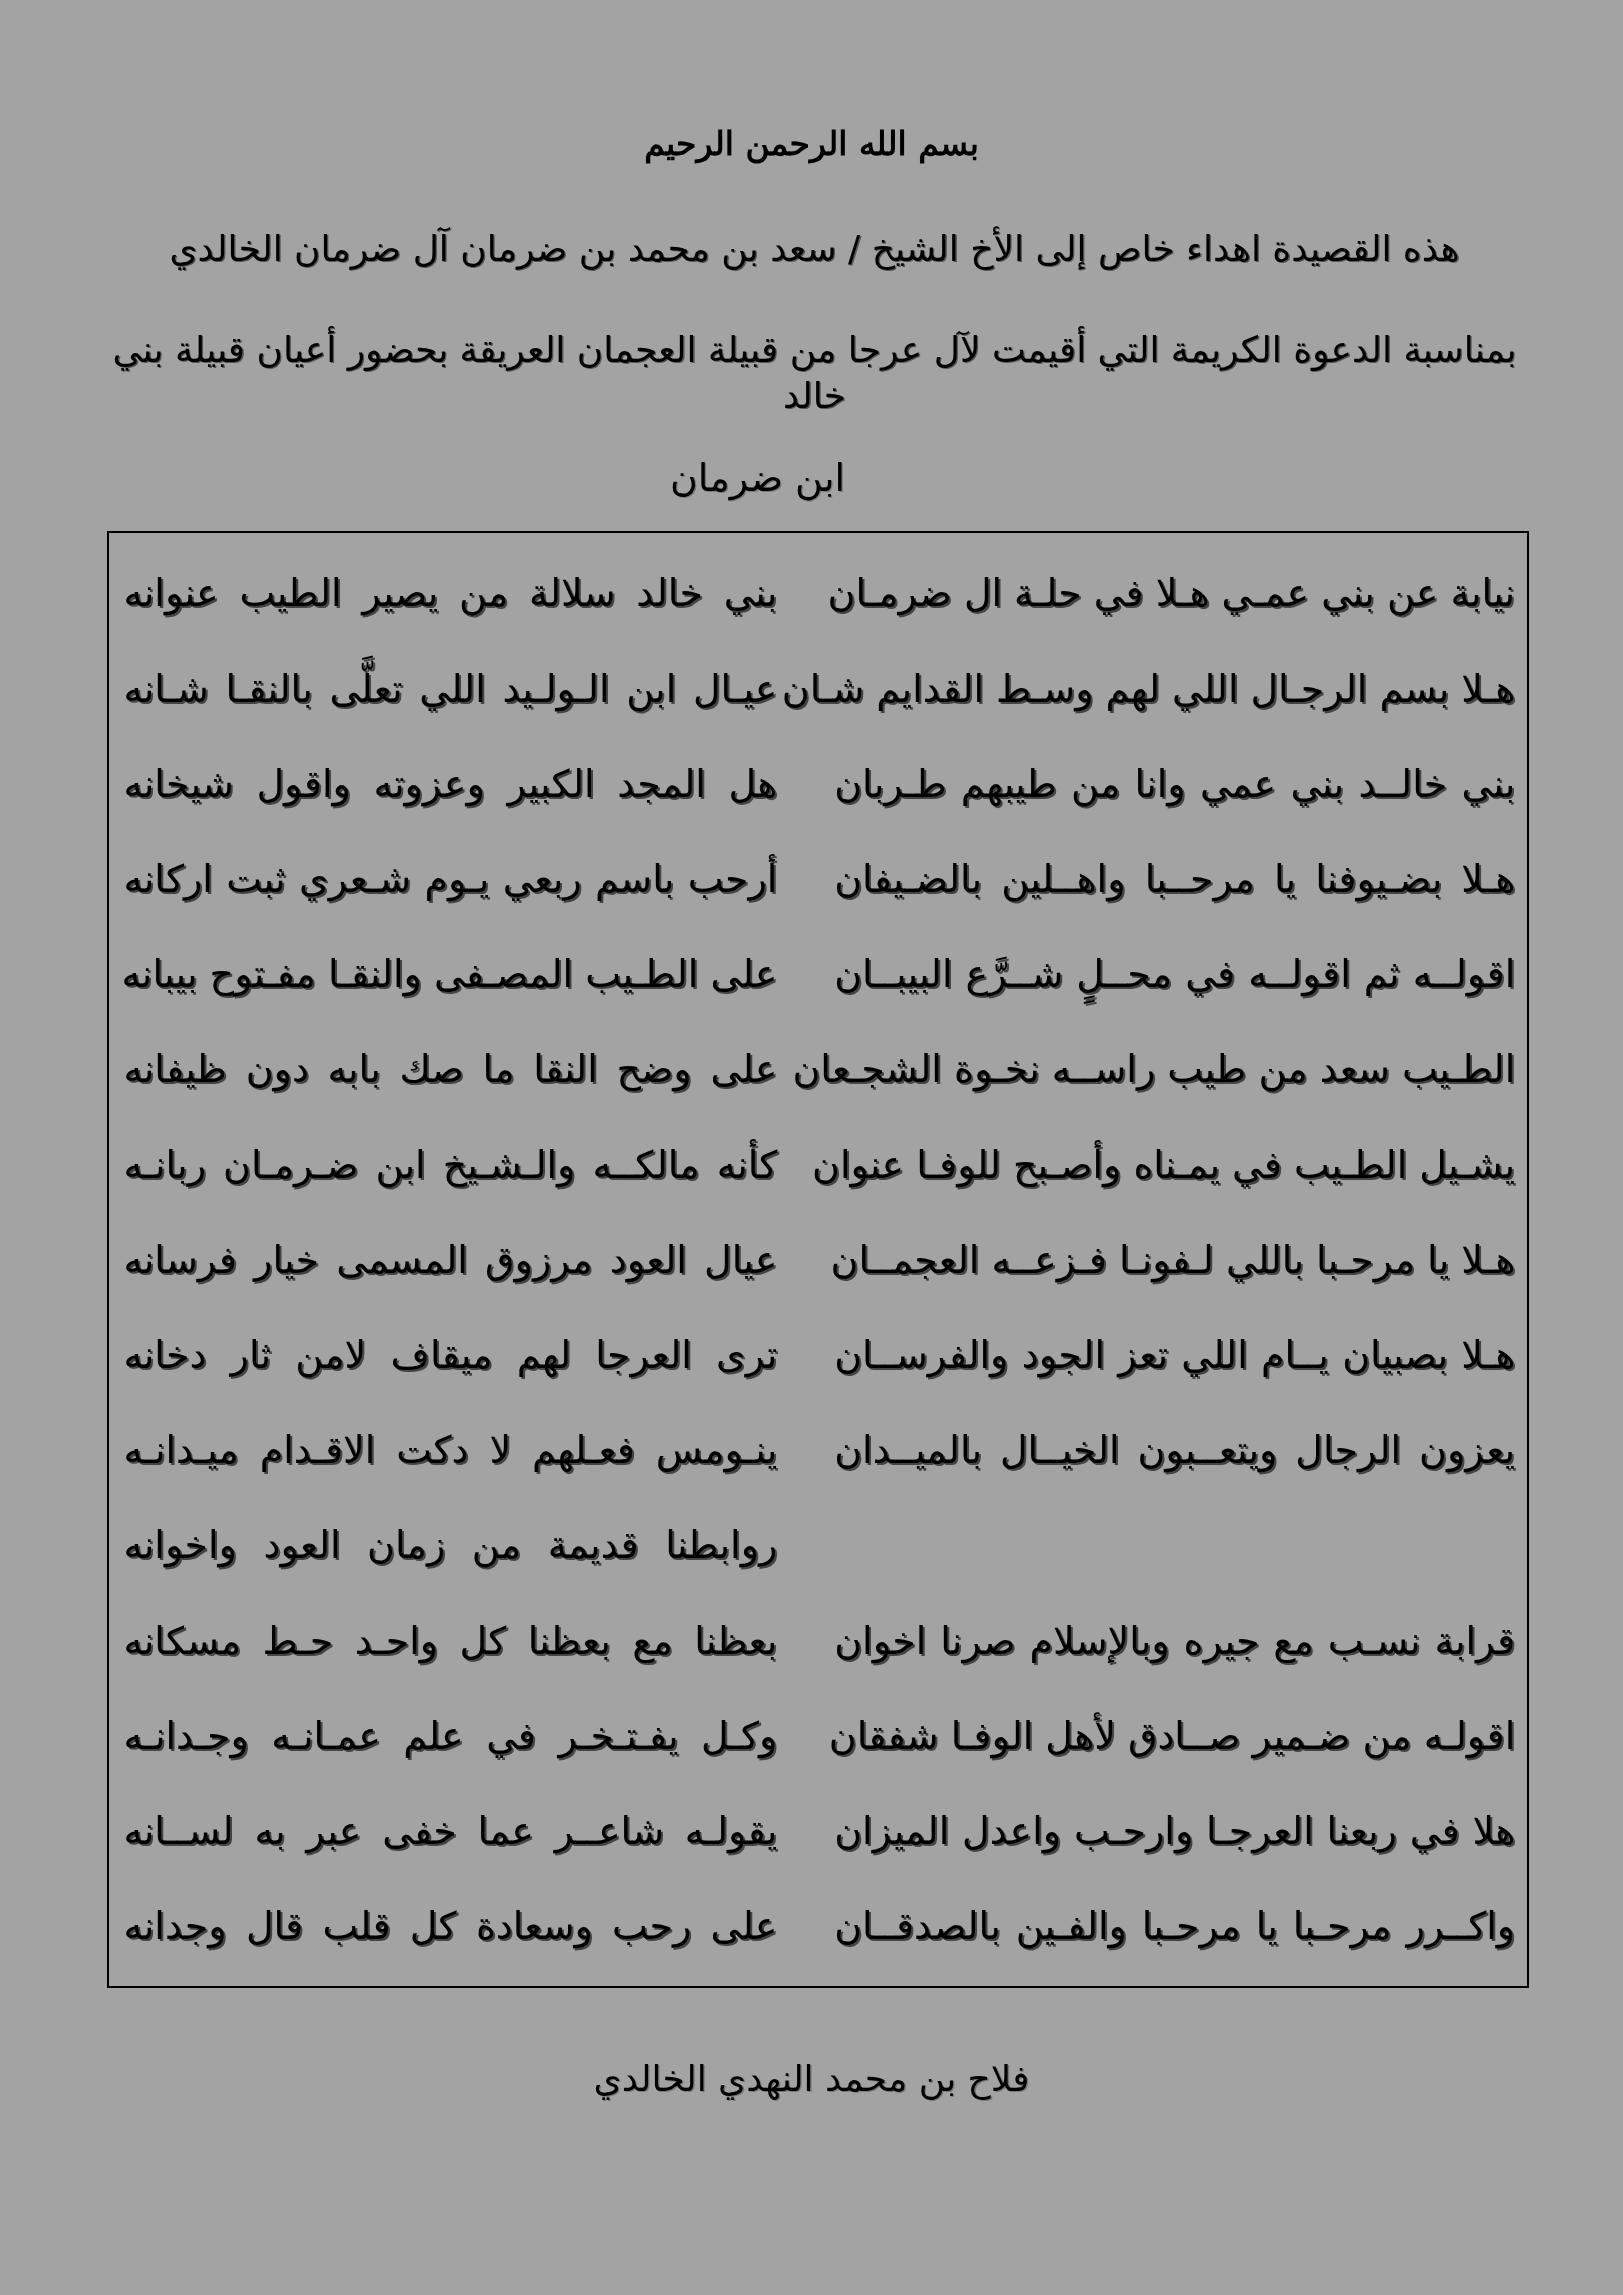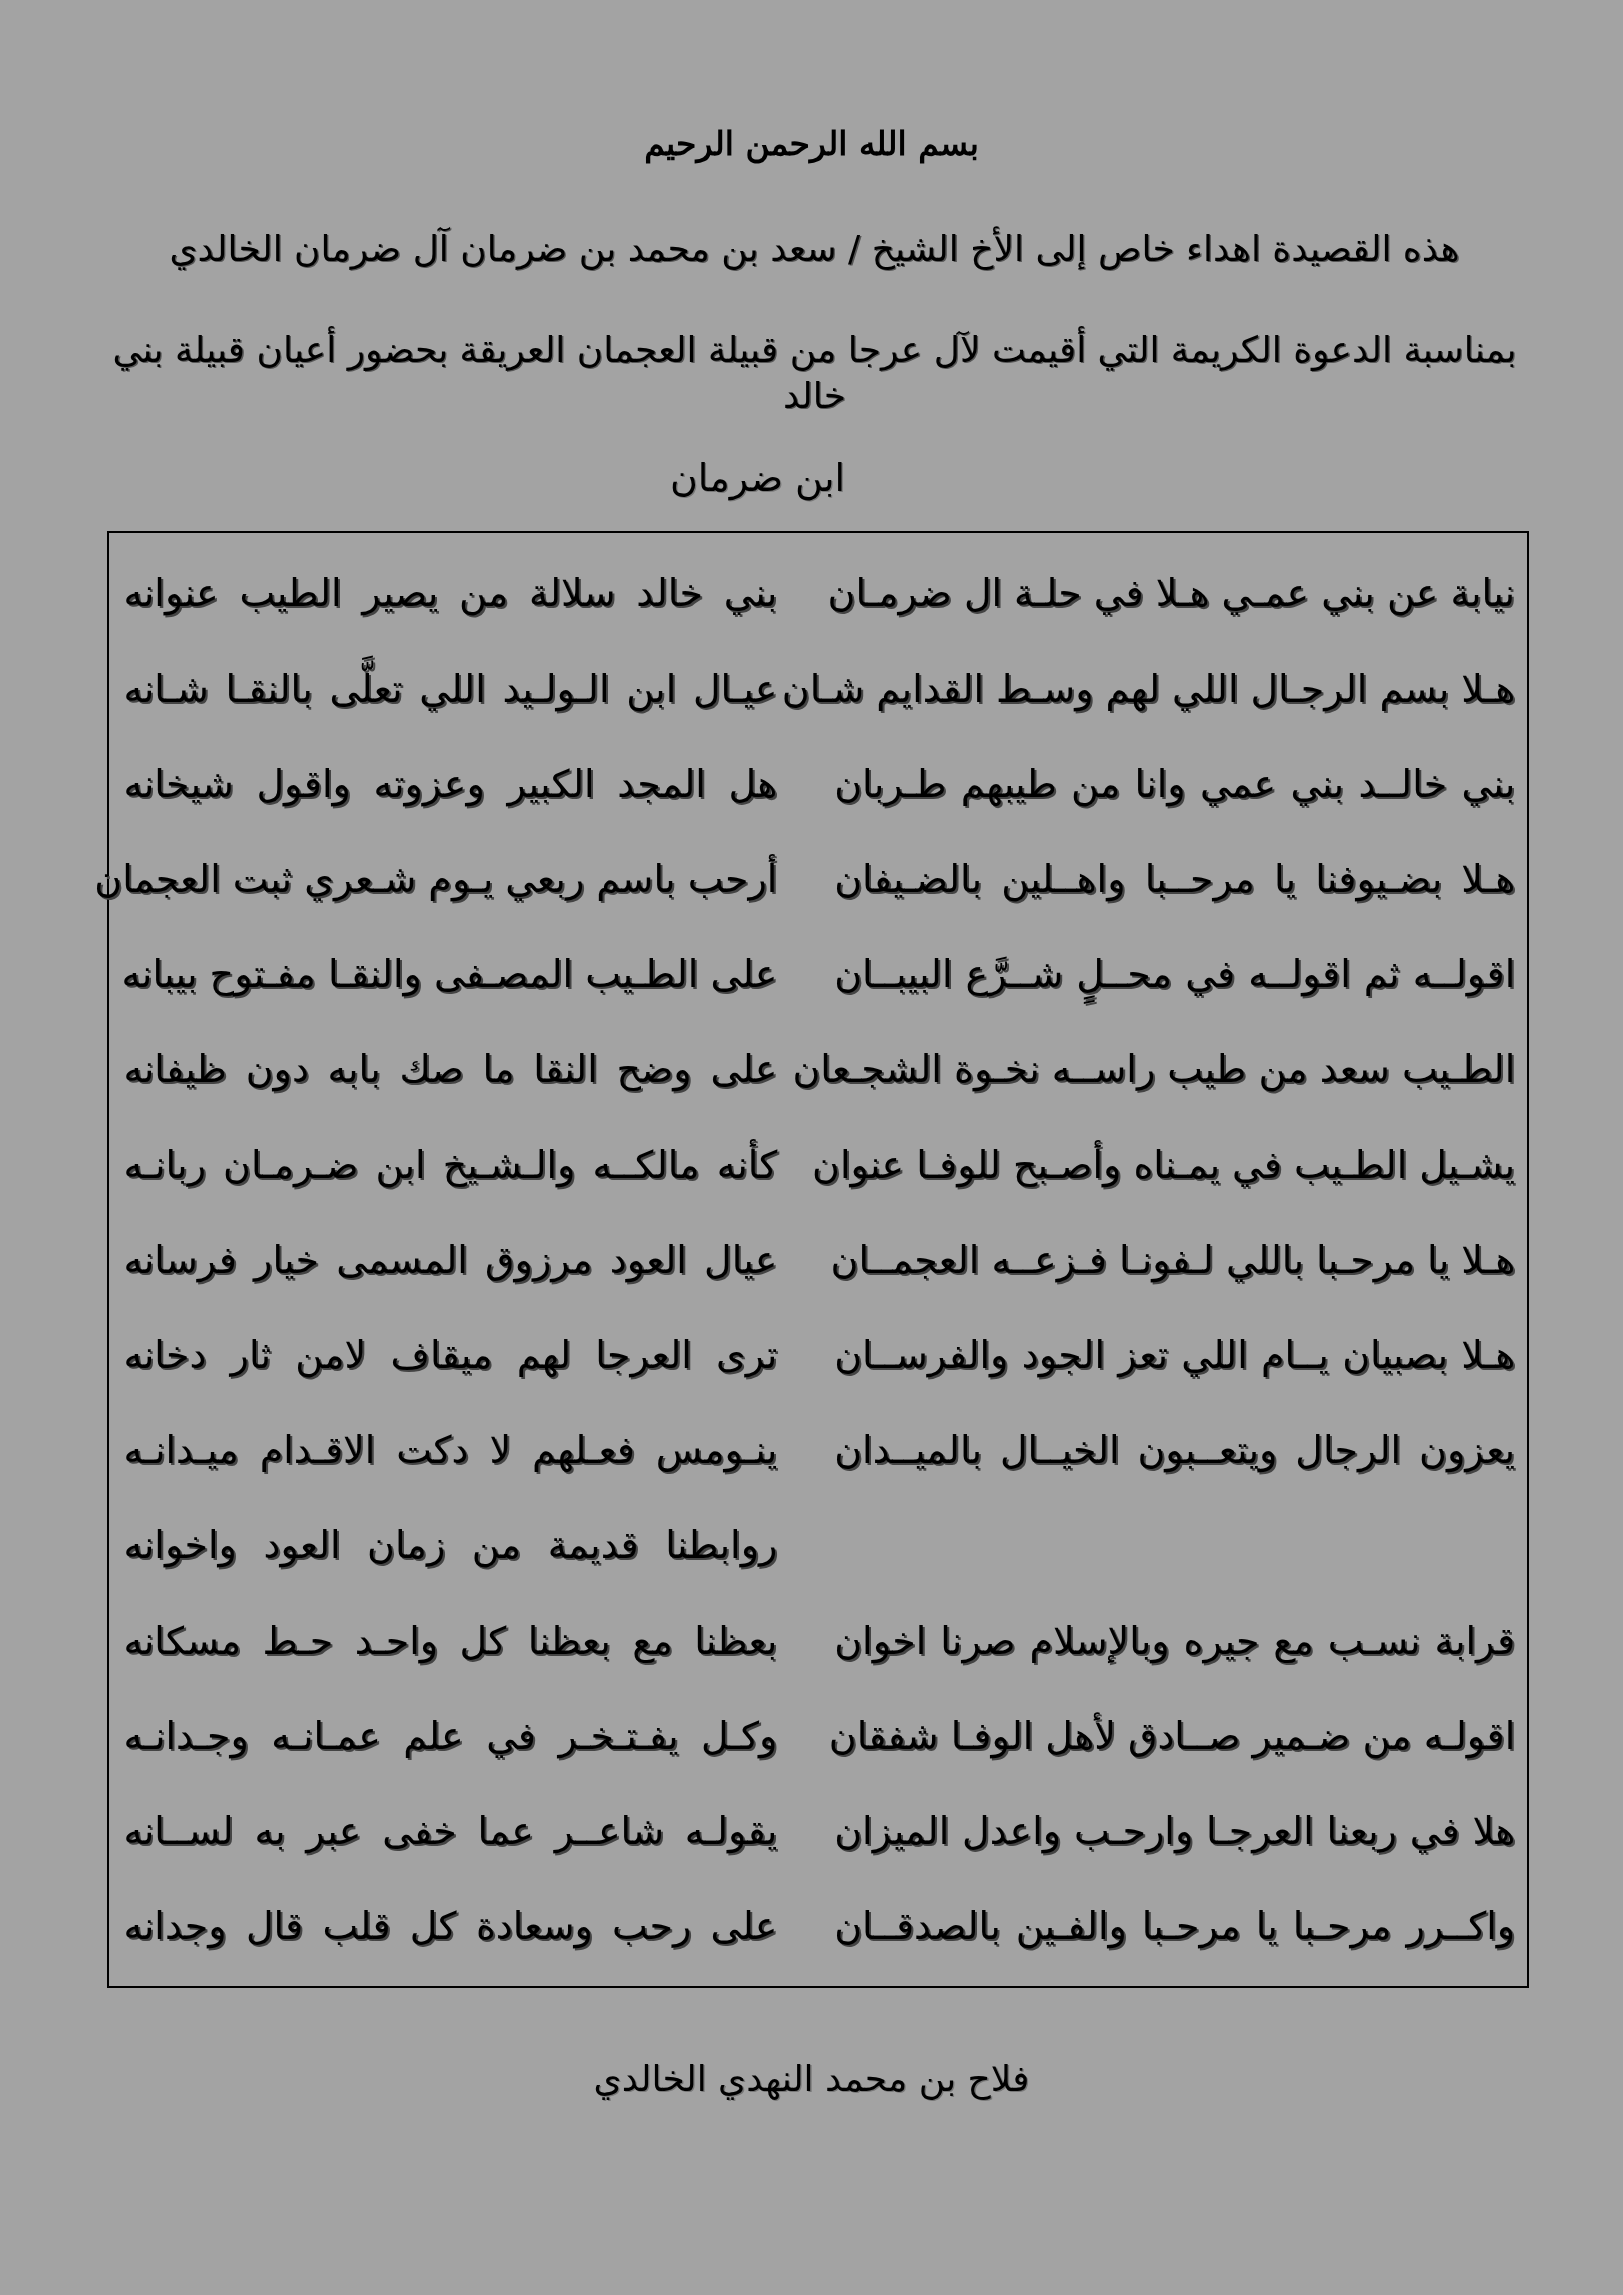--- a/index.html
+++ b/index.html
@@ -59,21 +59,21 @@
       <div class="poem-row" style="top: 114px;">
         <div class="hemistich right-h ar">هـلا بسم الرجـال اللي لهم وسـط القدايم شـان</div>
         <div class="hemistich left-h ar">عيـال ابن الـولـيد اللي تعلَّى بالنقـا شـانه</div>
       </div>
       <div class="poem-row" style="top: 209px;">
         <div class="hemistich right-h ar">بني خالــد بني عمي وانا من طيبهم طـربان</div>
         <div class="hemistich left-h ar">هل المجد الكبير وعزوته واقول شيخانه</div>
       </div>
       <div class="poem-row" style="top: 304px;">
         <div class="hemistich right-h ar">هـلا بضـيوفنا يا مرحــبا واهــلين بالضـيفان</div>
-        <div class="hemistich left-h ar">أرحب باسم ربعي يـوم شـعري ثبت العجمان</div>
+        <div class="hemistich left-h ar">أرحب باسم ربعي يـوم شـعري ثبت اركانه</div>
       </div>
       <div class="poem-row" style="top: 399px;">
         <div class="hemistich right-h ar">اقولــه ثم اقولــه في محــلٍ شــرَّع البيبــان</div>
         <div class="hemistich left-h ar">على الطـيب المصـفى والنقـا مفـتوح بيبانه</div>
       </div>
       <div class="poem-row" style="top: 494px;">
         <div class="hemistich right-h ar">الطـيب سعد من طيب راســه نخـوة الشجـعان</div>
         <div class="hemistich left-h ar">على وضح النقا ما صك بابه دون ظيفانه</div>
       </div>
       <div class="poem-row" style="top: 590px;">

